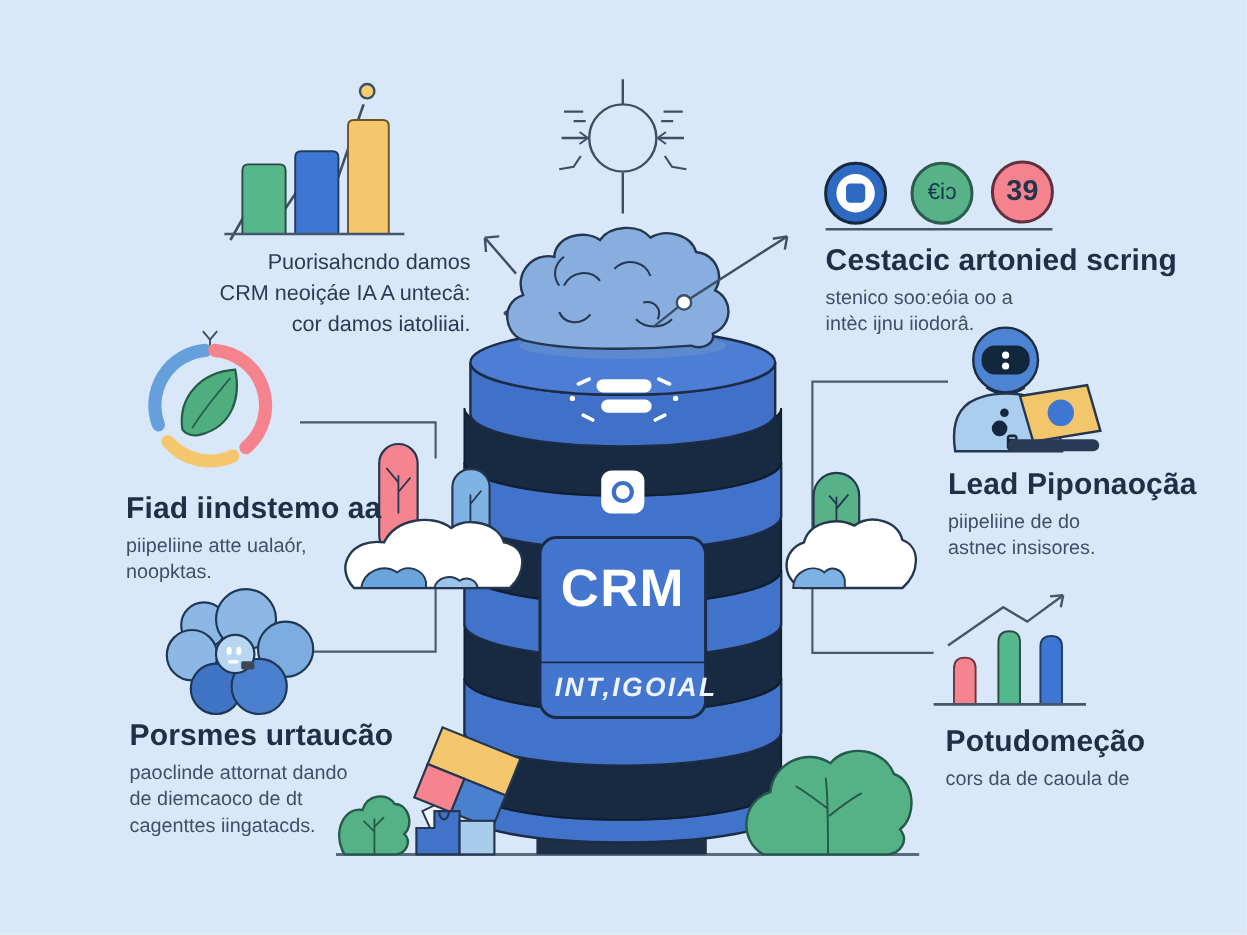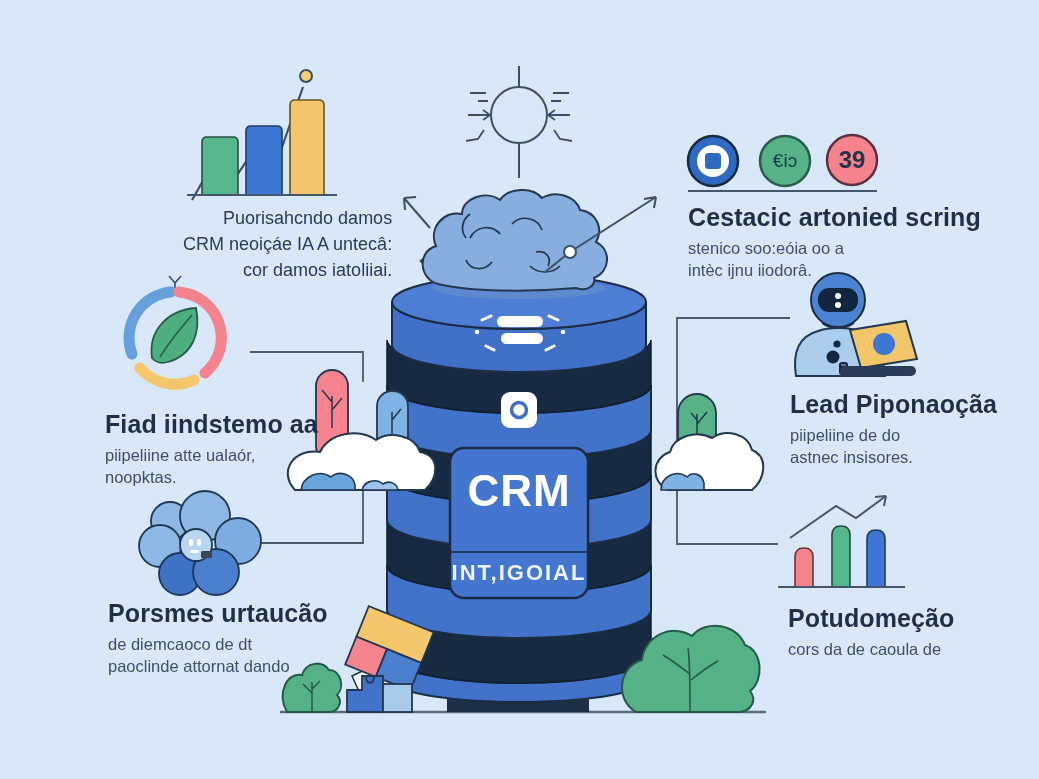--- a/index.html
+++ b/index.html
@@ -11,22 +11,22 @@
   .canvas svg{position:absolute;left:0;top:0;}
   .block{position:absolute;}
   .h{font-size:25px;font-weight:700;color:#1e2f47;margin:0 0 5px 0;letter-spacing:.1px;}
   .b{font-size:16.5px;line-height:22px;color:#3e5068;font-weight:400;}
   .tl .b{font-size:18px;line-height:26px;font-weight:500;color:#2a3c55;}
   .crm{
     position:absolute;left:450px;top:466px;width:138px;text-align:center;
     font-size:44px;font-weight:800;color:#ffffff;letter-spacing:1px;
   }
   .crmsub{
-    position:absolute;left:440px;top:560px;width:158px;text-align:center;
-    font-size:22px;font-weight:600;color:#eef4fb;letter-spacing:2px;
+    position:absolute;left:440px;top:560px;width:158px;text-align:right;
+    font-size:22px;font-weight:600;color:#eef4fb;letter-spacing:2px;font-style:italic;
   }
   .glyph{position:absolute;width:50px;height:50px;display:flex;align-items:center;justify-content:center;}
   .glyph.green{left:760px;top:136px;font-size:19px;color:#17394f;font-weight:500;}
   .glyph.red{left:827px;top:135px;font-size:24px;color:#24344d;font-weight:700;}
 </style>
 </head>
 <body>
 
 <div class="canvas">
 
@@ -221,22 +221,23 @@
   </div>
 
   <div class="block" style="left:105px;top:394px;margin-top:16px;">
     <div class="h">Fiad iindstemo aa</div>
     <div class="b">piipeliine atte ualaór,</div>
     <div class="b">noopktas.</div>
   </div>
 
   <div class="block" style="left:108px;top:599px;">
     <div class="h">Porsmes urtaucão</div>
+    <div class="b">paoclinde attornat dando</div>
     <div class="b">de diemcaoco de dt</div>
-    <div class="b">paoclinde attornat dando</div>
+    <div class="b">cagenttes iingatacds.</div>
   </div>
 
   <div class="block" style="left:688px;top:203px;">
     <div class="h">Cestacic artonied scring</div>
     <div class="b">stenico soo:eóia oo a</div>
     <div class="b">intèc ijnu iiodorâ.</div>
   </div>
 
   <div class="block" style="left:790px;top:390px;">
     <div class="h">Lead Piponaoçãa</div>

